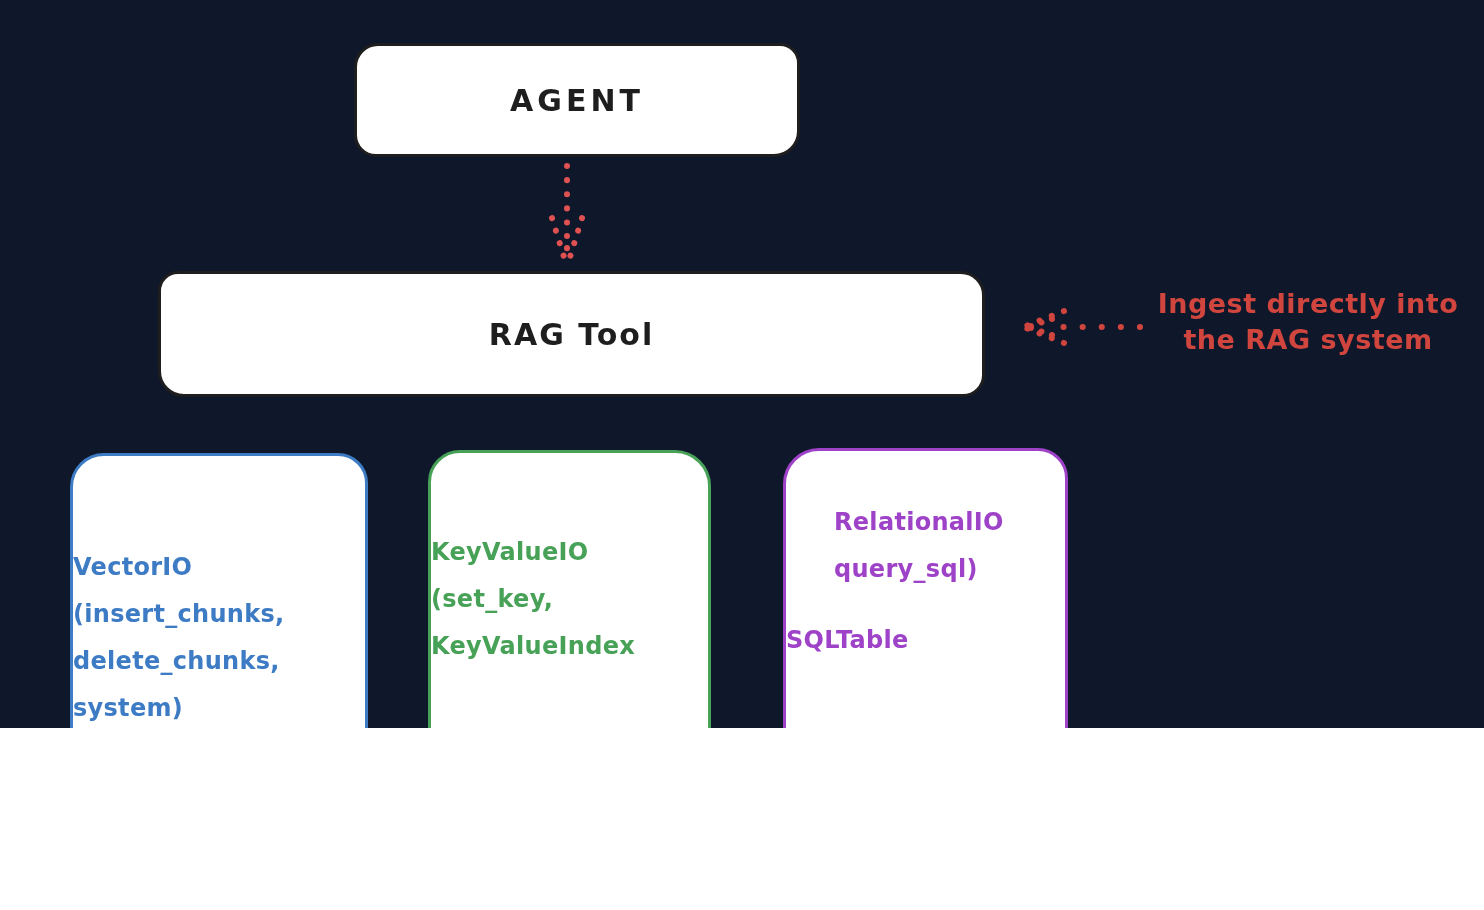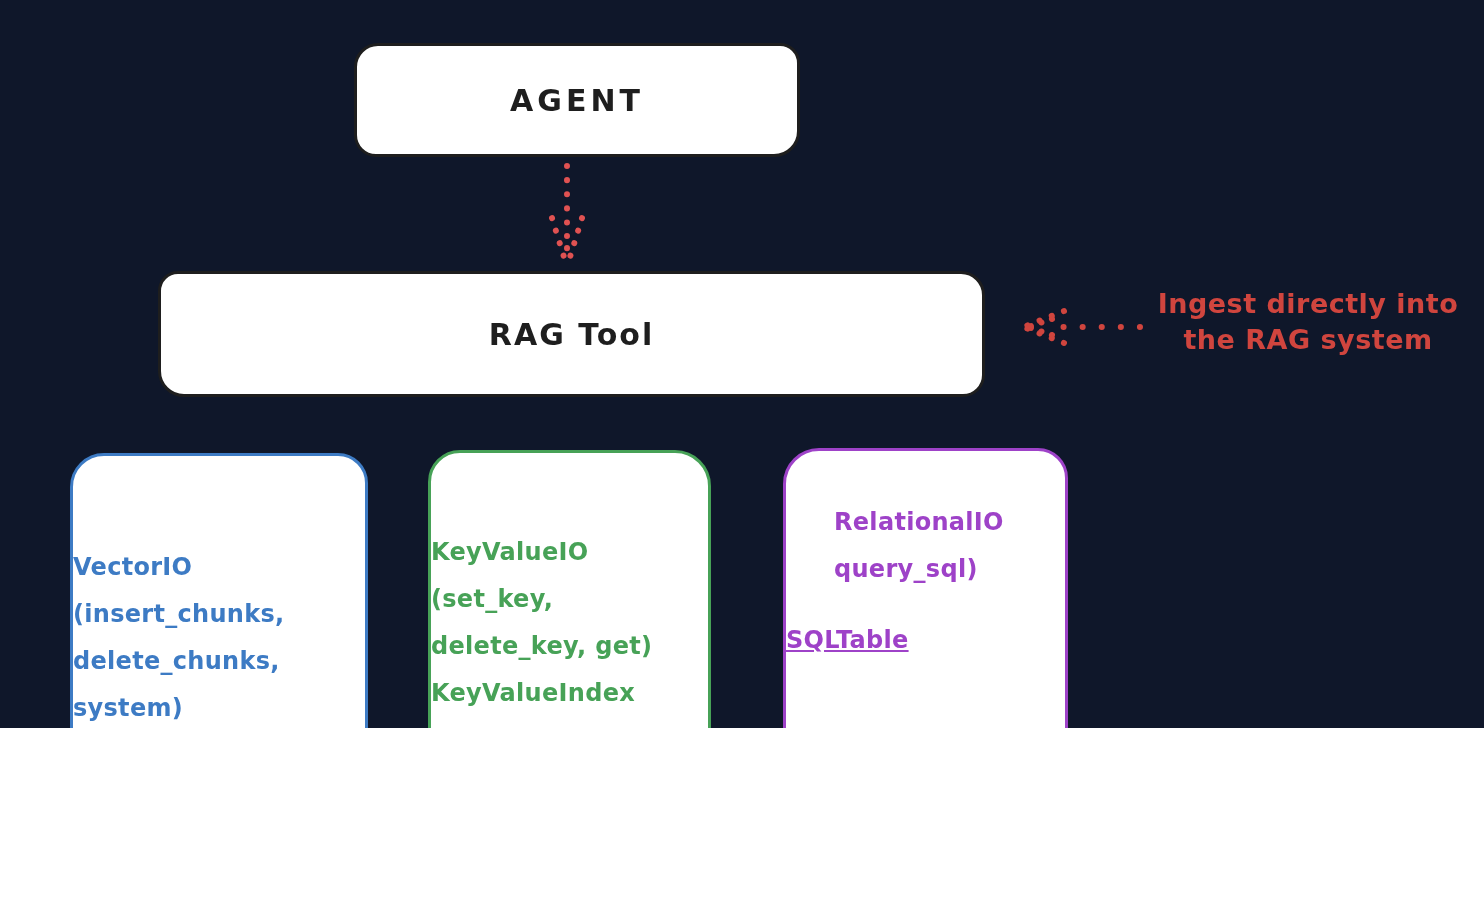--- a/index.html
+++ b/index.html
@@ -83,21 +83,21 @@
     border-radius: 32px 36px 30px 34px;
   }
   .box-green .box-lines { margin-top: 76px; }
   .box-green .index-label { line-height: 47px; }
   .box-purple {
     left: 783px; top: 448px;
     width: 285px; height: 406px;
     border-radius: 36px 30px 34px 32px;
   }
   .box-purple .box-lines { margin-top: 48px; padding-left: 48px; }
-  .box-purple .index-label { margin-top: 24px; line-height: 47px; text-decoration: underline; }
+  .box-purple .index-label { margin-top: 24px; line-height: 47px; }
 </style>
 </head>
 <body>
 
 <div class="canvas">
 
   <div class="node node-agent">
     <span class="node-label agent-label">AGENT</span>
   </div>
 
@@ -135,21 +135,20 @@
       <div>(insert_chunks,</div>
       <div>delete_chunks,</div>
       <div>system)</div>
     </div>
   </div>
 
   <div class="storage-box box-green" style="border-color: rgb(71, 162, 87); color: rgb(71, 162, 87);">
     <div class="box-lines">
       <div>KeyValueIO</div>
       <div>(set_key,</div>
-      <div>delete_key, get)</div>
     </div>
     <div class="index-label">KeyValueIndex</div>
   </div>
 
   <div class="storage-box box-purple" style="border-color: rgb(158, 66, 200); color: rgb(158, 66, 200);">
     <div class="box-lines">
       <div>RelationalIO</div>
       <div>query_sql)</div>
     </div>
     <div class="index-label">SQLTable</div>

